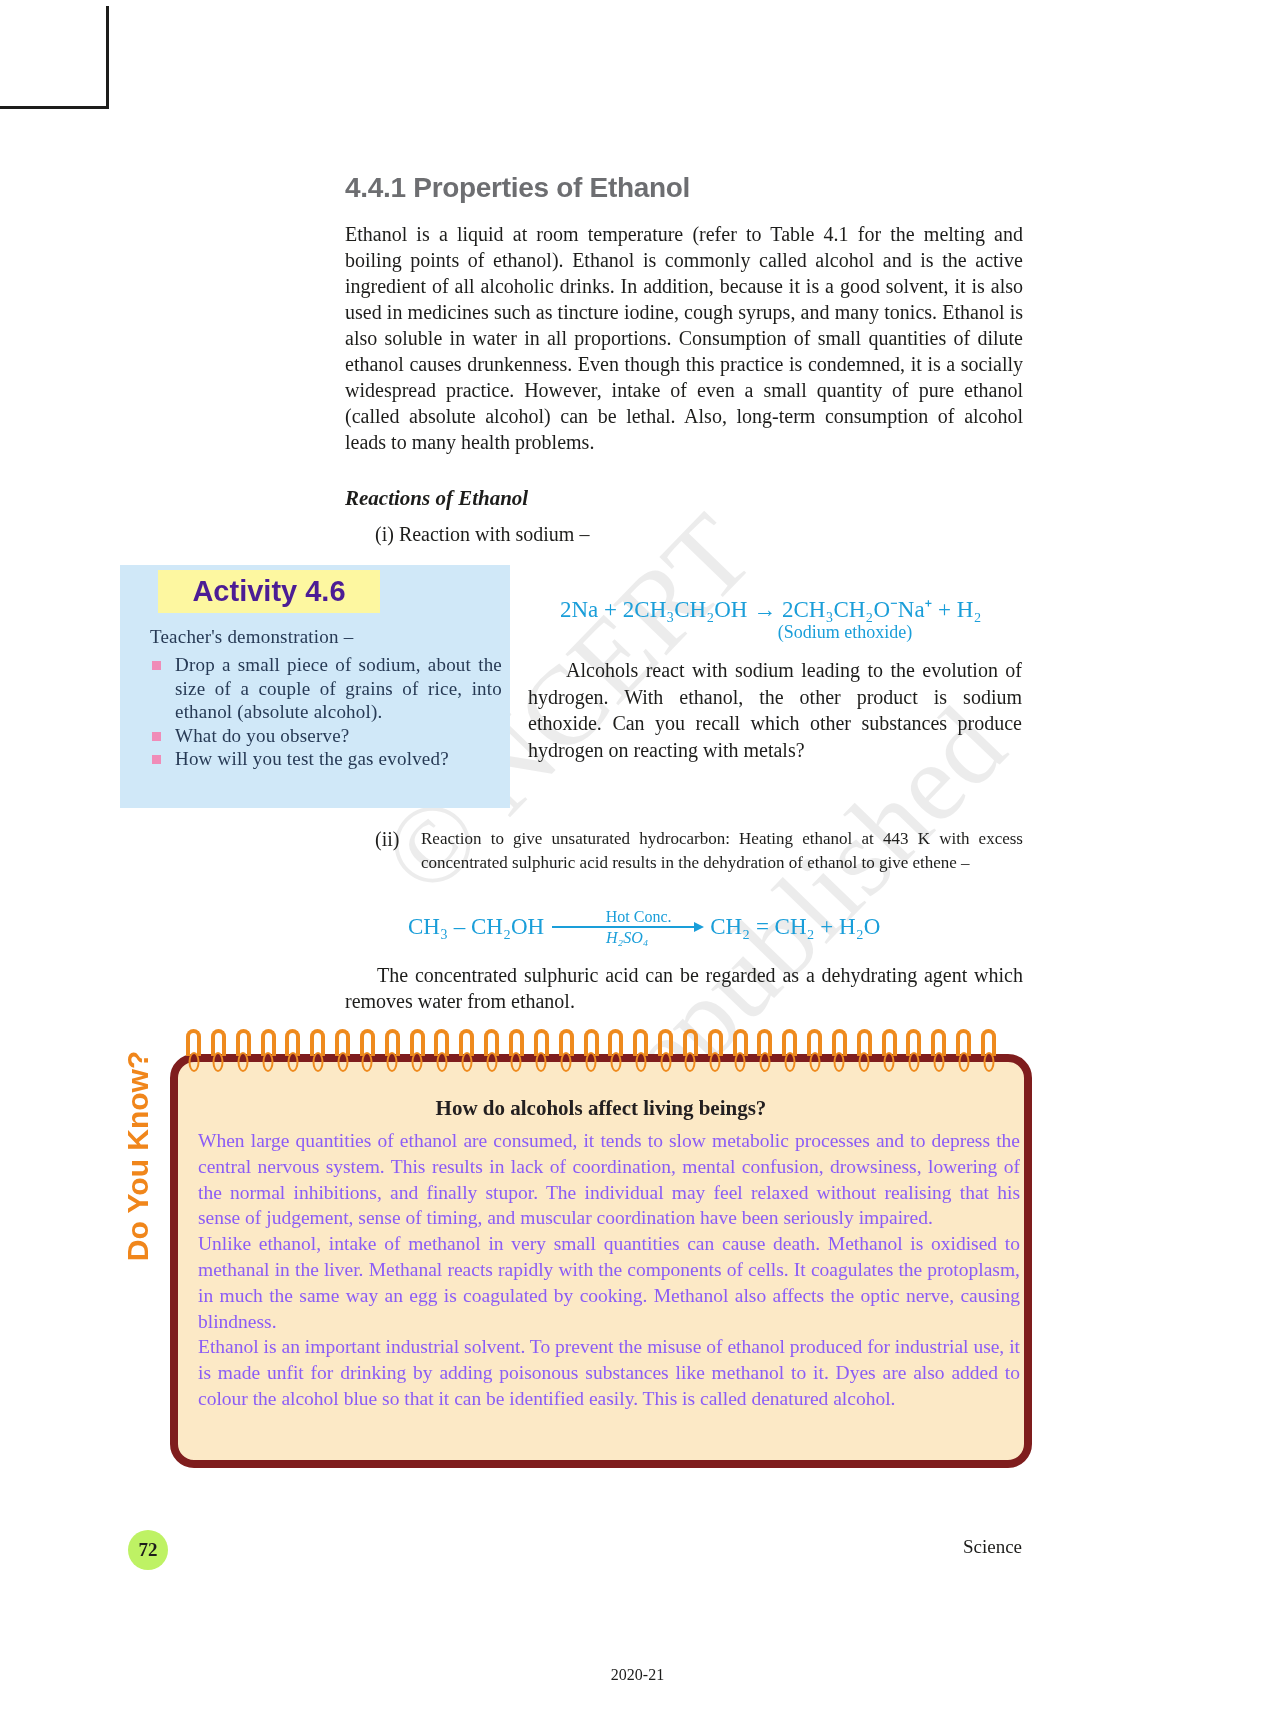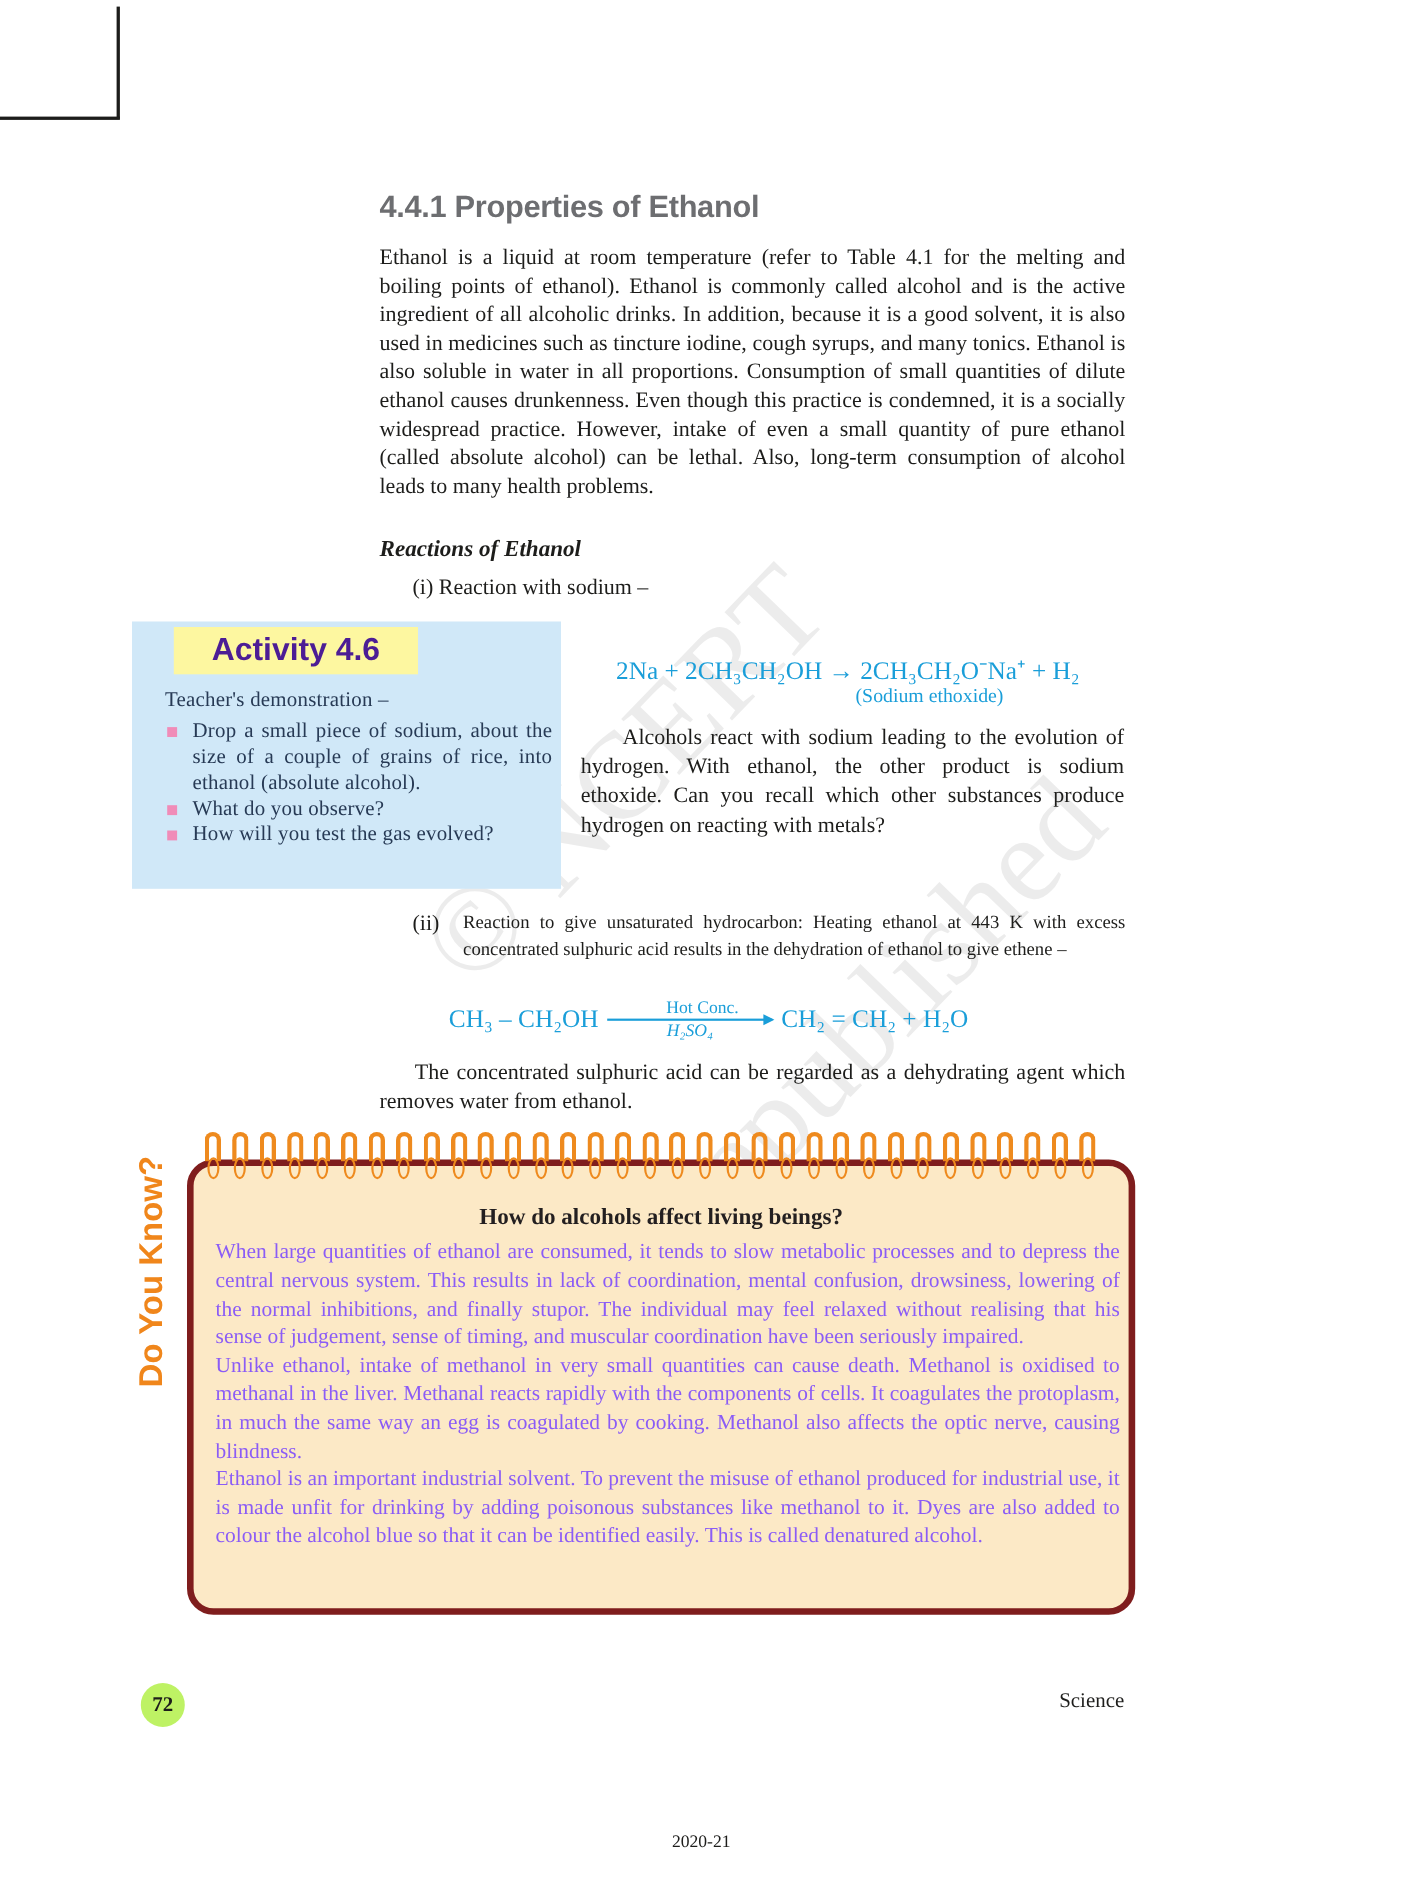--- a/index.html
+++ b/index.html
@@ -100,21 +100,21 @@
     font-size:20px; line-height:26px; text-align:justify; text-indent:32px;
   }
 
   
   .spiral { position:absolute; left:186px; top:1029px; width:810px; display:flex; justify-content:space-between; z-index:4; }
   .loop { position:relative; width:15px; height:27px; border:4px solid #ee8a1e; border-bottom:none; border-radius:9px 9px 0 0; box-sizing:border-box; }
   .ring { position:absolute; left:50%; transform:translateX(-50%); top:19px; width:7px; height:16px; border:2.5px solid #ee8a1e; border-radius:50%; }
 
   .dyk-box {
     position:absolute; left:170px; top:1054px; width:862px; height:414px;
-    background:#fce9c6; border:6px solid #7f1d1d; border-radius:24px; box-sizing:border-box;
+    background:#fce9c6; border:8px solid #7f1d1d; border-radius:24px; box-sizing:border-box;
     z-index:3;
   }
   .dyk-heading {
     position:absolute; left:0; right:0; top:34px; text-align:center;
     font-size:21px; font-weight:bold; color:#231f20;
   }
   .dyk-body {
     position:absolute; left:20px; top:66px; width:822px;
     font-size:19.5px; line-height:25.8px; text-align:justify; color:#8b5cf6;
   }

